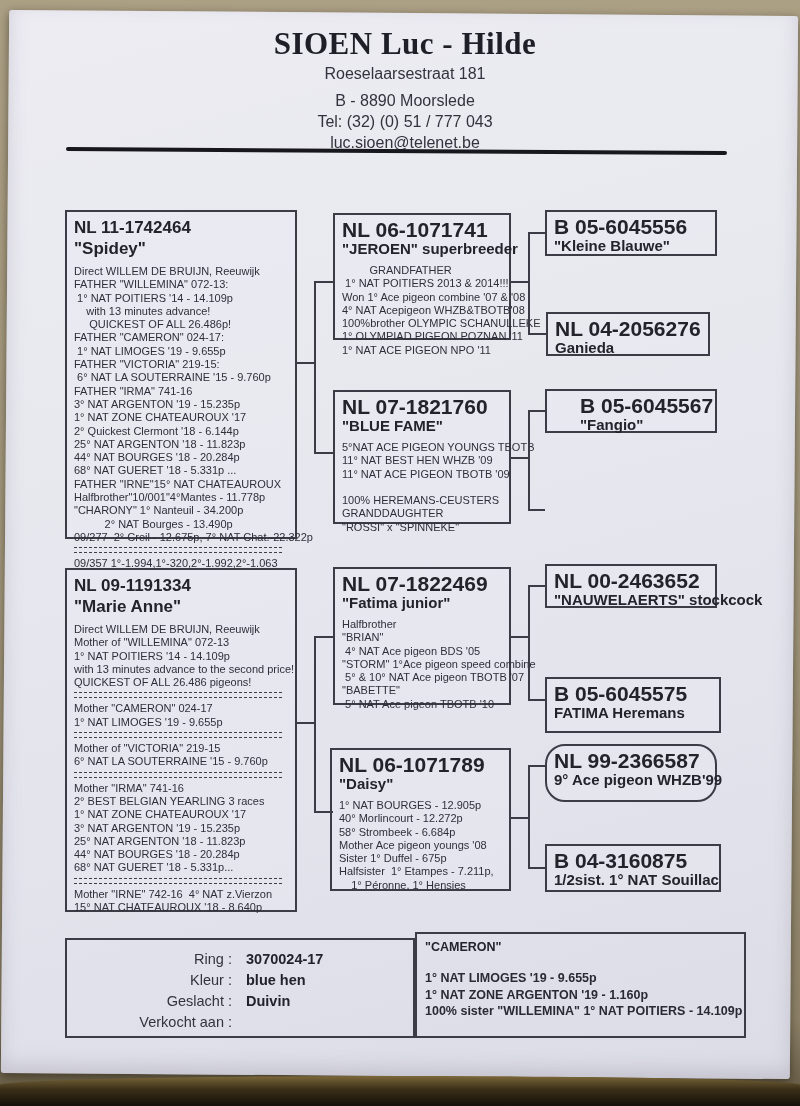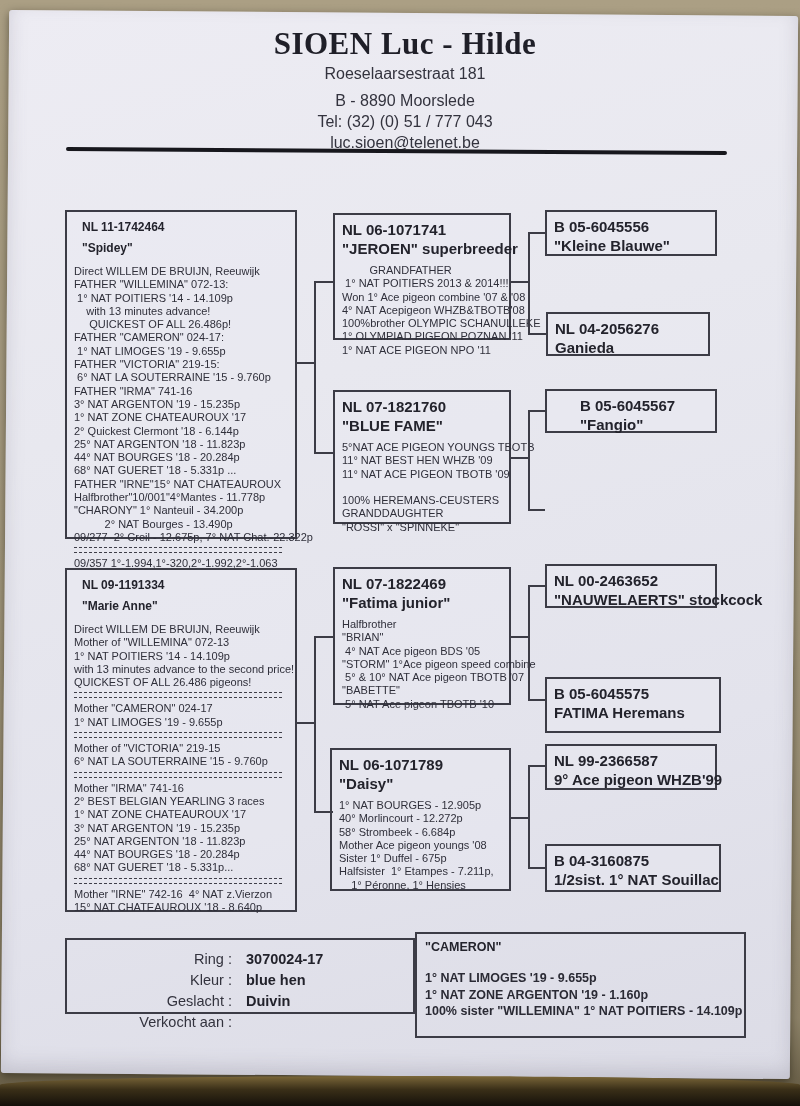--- a/index.html
+++ b/index.html
@@ -17,49 +17,49 @@
 
   
   .header{position:absolute;top:26px;left:0;width:810px;text-align:center;}
   .h-title{font-family:"Liberation Serif",serif;font-weight:bold;font-size:31px;color:#1f1f28;letter-spacing:.5px;}
   .h-sub{font-size:16px;margin-top:3px;color:#33333e;}
   .h-sub2{font-size:16px;margin-top:9px;color:#33333e;}
   .h-rule{position:absolute;left:66px;top:149px;width:661px;height:4px;background:#17171d;transform:rotate(0.35deg);border-radius:2px;}
 
   
   .pbox{position:absolute;border:2px solid #3c3c46;padding:5px 7px 4px 7px;box-sizing:border-box;background:rgba(236,236,243,.35);}
-  .ring{font-size:15px;font-weight:bold;white-space:nowrap;line-height:19px;color:#23232c;}
+  .ring{font-size:21px;font-weight:bold;white-space:nowrap;line-height:19px;color:#23232c;}
   .pname{font-size:15px;font-weight:bold;white-space:nowrap;line-height:19px;color:#23232c;}
-  .big .ring,.big .pname{font-size:12px;line-height:21px;margin-left:8px;}
+  .big .ring,.big .pname{font-size:17px;line-height:21px;}
   .lines{margin-top:6px;}
   .pline{font-size:11px;line-height:13.3px;white-space:pre;color:#2f2f3a;}
   .pline:empty{height:13.3px;}
   .psep{height:4px;border-top:1.5px dashed #3e3e48;border-bottom:1.5px dashed #3e3e48;margin:3px 0 4px 0;width:97%;}
 
   #box-spidey{left:65px;top:210px;width:232px;height:329px;}
   #box-jeroen{left:333px;top:213px;width:178px;height:127px;}
   #box-kleine-blauwe{left:545px;top:210px;width:172px;height:46px;}
   #box-ganieda{left:546px;top:312px;width:164px;height:44px;}
   #box-blue-fame{left:333px;top:390px;width:178px;height:134px;}
   #box-fangio{left:545px;top:389px;width:172px;height:44px;padding-left:33px;}
   #box-fina{left:545px;top:487px;width:176px;height:46px;}
   #box-marie-anne{left:65px;top:568px;width:232px;height:344px;}
   #box-fatima-junior{left:333px;top:567px;width:178px;height:138px;}
   #box-nauwelaerts{left:545px;top:564px;width:172px;height:44px;}
   #box-fatima-heremans{left:545px;top:677px;width:176px;height:56px;}
   #box-daisy{left:330px;top:748px;width:181px;height:143px;}
-  #box-whzb99{left:545px;top:744px;width:172px;height:46px;}
+  #box-whzb99{left:545px;top:744px;width:172px;height:58px;border-radius:20px;}
   #box-souillac{left:545px;top:844px;width:176px;height:48px;}
 
   
   .conn{position:absolute;background:#3c3c46;}
   .h2{height:2px;} .w2{width:2px;}
 
   
-  #box-info{position:absolute;left:65px;top:938px;width:350px;height:76px;border:2px solid #3c3c46;box-sizing:border-box;padding-top:9px;}
+  #box-info{position:absolute;left:65px;top:938px;width:350px;height:100px;border:2px solid #3c3c46;box-sizing:border-box;padding-top:9px;}
   .info-row{display:flex;line-height:21px;font-size:14.5px;}
   .info-label{width:165px;text-align:right;color:#33333e;}
   .info-value{font-weight:bold;margin-left:14px;color:#22222b;white-space:nowrap;}
   #box-cameron{position:absolute;left:415px;top:932px;width:331px;height:106px;border:2px solid #3c3c46;box-sizing:border-box;padding:6px 8px;}
   #box-cameron .c-title{font-size:12.5px;font-weight:bold;color:#23232c;}
   #box-cameron .lines{margin-top:16px;}
   #box-cameron .pline{font-size:12.5px;line-height:16.5px;font-weight:bold;color:#2a2a34;}
 </style>
 </head>
 <body>

